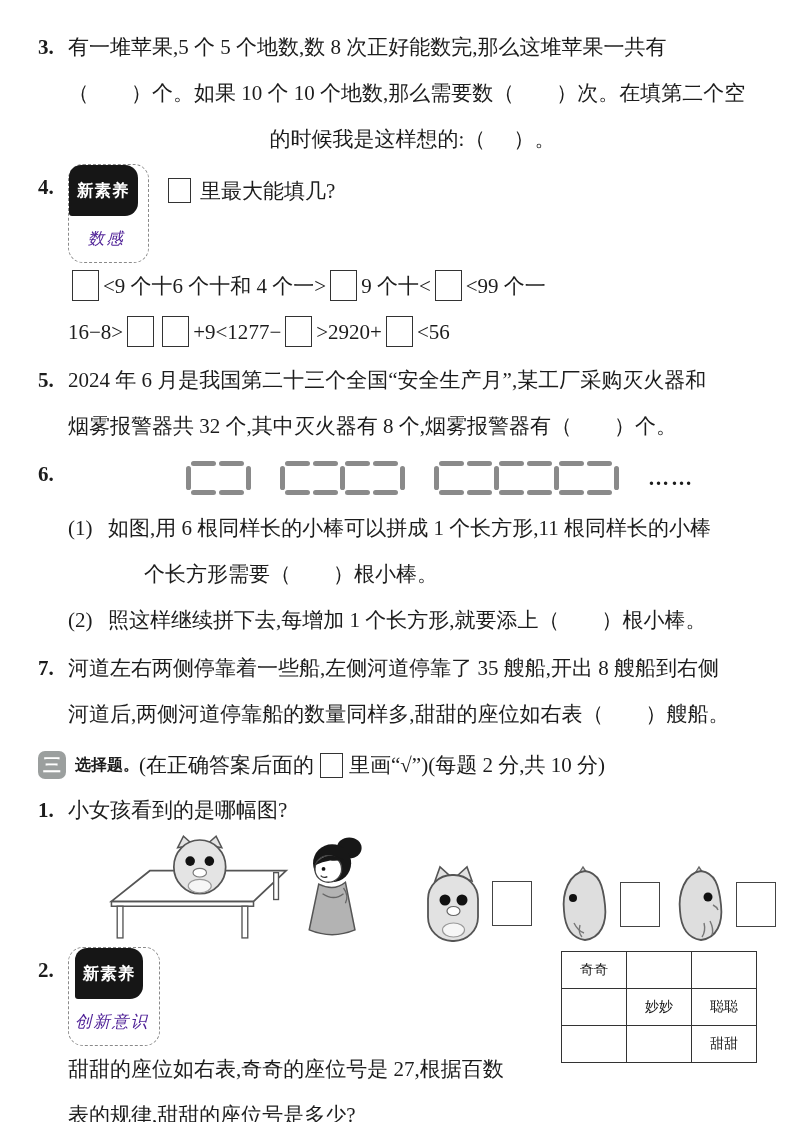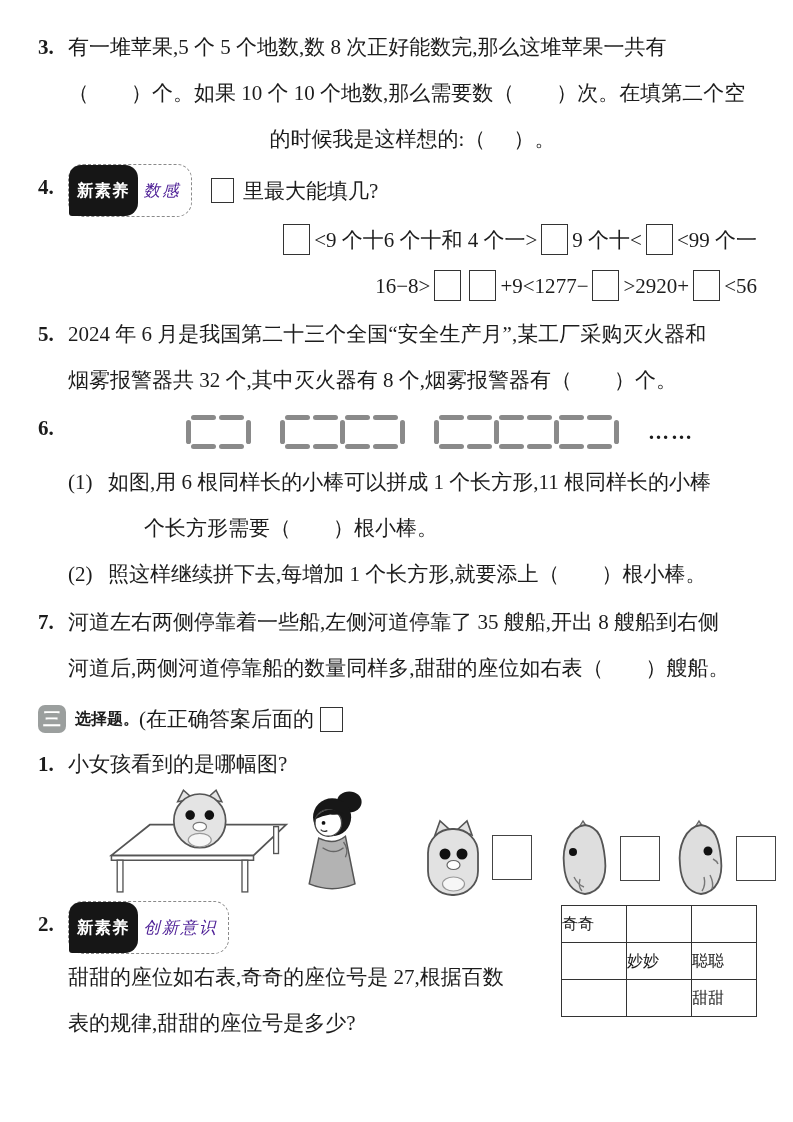--- a/index.html
+++ b/index.html
@@ -28,30 +28,30 @@
   .fillbox.small { width:23px; height:25px; vertical-align:-5px; }
   .checkbox {
     display:inline-block; width:40px; height:45px;
     border:1.8px solid #444; background:#fff;
   }
 
   
   .badge {
     display:inline-flex; align-items:center;
     border:1.5px dashed #8a8a8a; border-radius:15px;
-    padding:0 10px 0 0; margin-right:10px; vertical-align:2px; background:#fff;
+    padding:0 10px 0 0; margin-right:10px; vertical-align:2px; background:#fff;flex-direction:column;
   }
   .badge-black {
     background:#161616; color:#fff; font-size:16.5px; font-weight:bold;
     padding:2px 8px 3px; border-radius:12px 13px 13px 3px; letter-spacing:1px;
     font-family:"Liberation Sans","DejaVu Sans",sans-serif;
   }
   .badge-script { font-size:16.5px; font-style:italic; margin-left:6px; letter-spacing:2px; color:#4c1d95; }
 
-  .expr-row { display:flex; justify-content:flex-end; align-items:center; }
+  .expr-row { display:flex; justify-content:flex-start; align-items:center; }
   .expr { white-space:nowrap; }
 
   
   .fig-row { display:flex; align-items:center; gap:28px; height:54px; padding-left:118px; }
   .fig-ellipsis { font-weight:bold; letter-spacing:2px; }
 
   .part { display:flex; }
   .part-label { flex:0 0 40px; width:40px; line-height:46px; }
   .indent2 { padding-left:36px; }
 
@@ -70,21 +70,21 @@
   .pic-row { display:flex; align-items:flex-end; height:112px; padding-left:60px; }
   .pic-scene { margin-right:4px; }
   .opt-group { display:flex; align-items:center; }
   .opt-a { margin-left:48px; } .opt-b { margin-left:22px; } .opt-c { margin-left:12px; }
 
   
   .c2 .qbody { position:relative; }
   .seat-table { position:absolute; right:0; top:4px; border-collapse:collapse; }
   .seat-table td {
     width:65px; height:37px; border:1.6px solid #333;
-    text-align:left; font-size:16px; padding:0;
+    text-align:center; font-size:14px; padding:0;
   }
   .c2 .line { max-width:530px; }
 
   svg { display:block; }
 </style>
 </head>
 <body>
 
 <div class="page">
 
@@ -202,20 +202,21 @@
       <div class="line">河道左右两侧停靠着一些船,左侧河道停靠了 35 艘船,开出 8 艘船到右侧</div>
       <div class="line">河道后,两侧河道停靠船的数量同样多,甜甜的座位如右表（　　）艘船。</div>
     </div>
   </div>
 
   <div class="section-line">
     <span class="section-icon">三</span>
     <span class="section-title">选择题。</span>
     <span class="section-instr">(在正确答案后面的</span>
     <span class="fillbox small" style="margin:0 6px;vertical-align:-6px;"></span>
+    <span class="section-instr">里画“√”)(每题 2 分,共 10 分)</span>
   </div>
 
   <div class="q" style="margin-bottom:0;">
     <div class="qnum" style="line-height:42px;">1.</div>
     <div class="qbody">
       <div class="line" style="line-height:42px;min-height:42px;">小女孩看到的是哪幅图?</div>
     </div>
   </div>
 
   <div class="pic-row">

